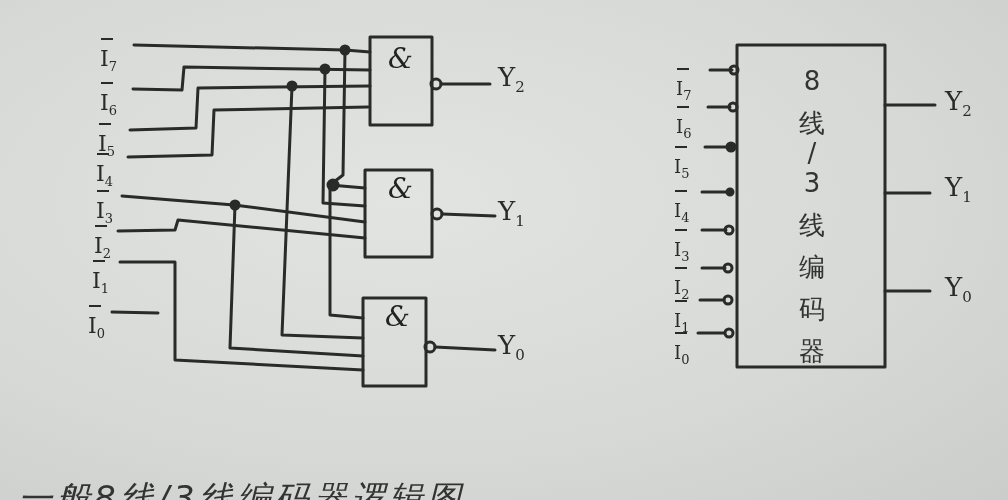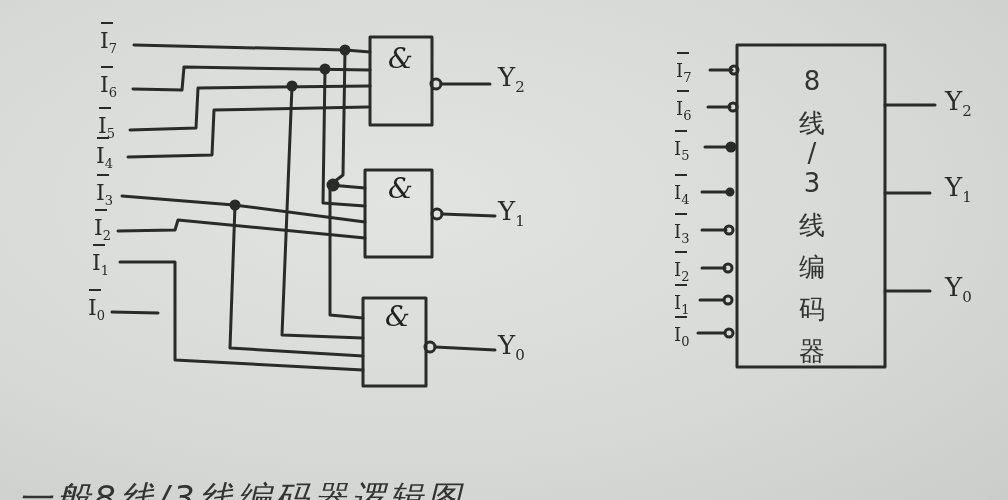--- a/index.html
+++ b/index.html
@@ -1,20 +1,20 @@
 <!DOCTYPE html>
 <html><head>
 <meta charset="utf-8">
 <style>
   html,body{margin:0;padding:0;}
   body{width:1008px;height:500px;overflow:hidden;background:#d6d8d5;font-family:"DejaVu Serif",serif;}
   .paper{position:relative;width:1008px;height:500px;background:radial-gradient(ellipse at 40% 40%,#e2e4e1 0%,#d7d9d6 60%,#cbcdca 100%);}
   svg{position:absolute;left:0;top:0;}
   .lbl{position:absolute;color:#2a2a2a;font-family:"DejaVu Serif",serif;}
-  .in-lbl{font-size:22px;line-height:25px;}
+  .in-lbl{font-size:22px;line-height:30px;margin-top:16px;}
   .in-lbl sub{font-size:13px;}
   .bar{position:absolute;top:-6px;left:1px;width:12px;height:2px;background:#2a2a2a;}
   .out-lbl{font-size:26px;}
   .out-lbl sub{font-size:15px;}
   .caption{font-size:34px;letter-spacing:4px;font-family:"DejaVu Sans",sans-serif;color:#333;font-style:italic;margin-top:48px;}
   .vtext{position:absolute;font-size:26px;line-height:42px;width:40px;text-align:center;color:#333;font-family:"DejaVu Sans",sans-serif;}
   .gate-sym{position:absolute;font-size:28px;font-style:italic;color:#222;}
 </style>
 </head>
 <body>

